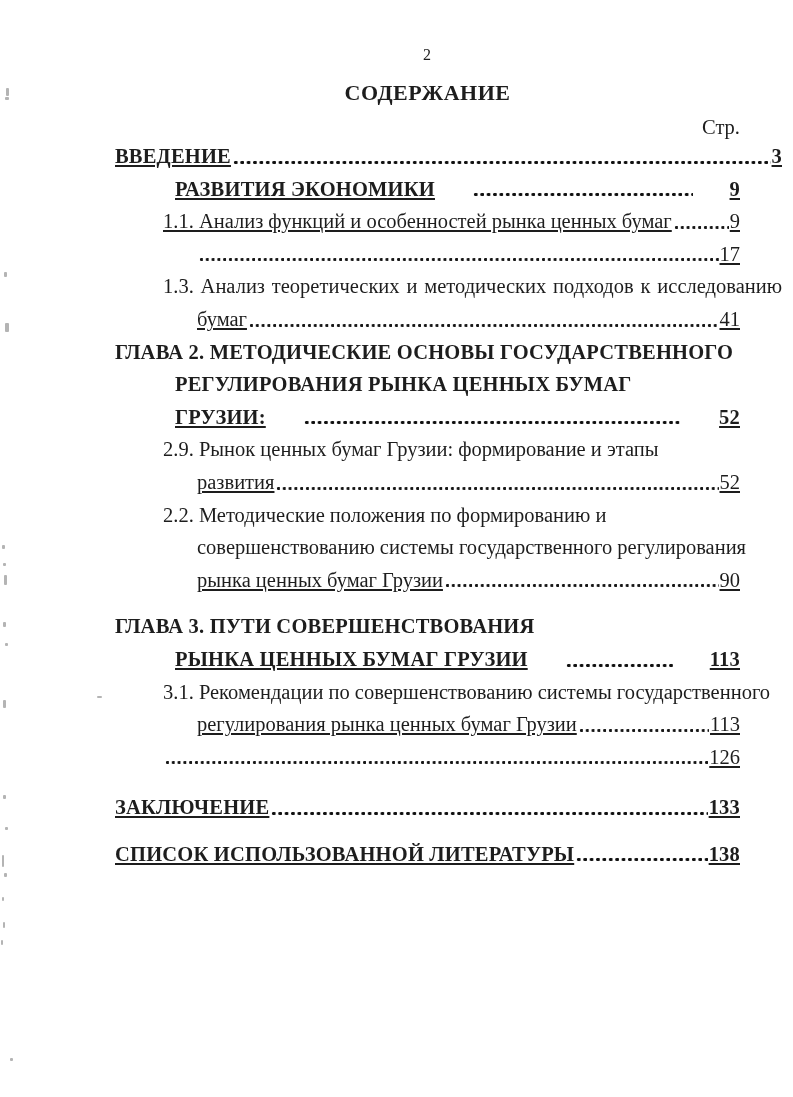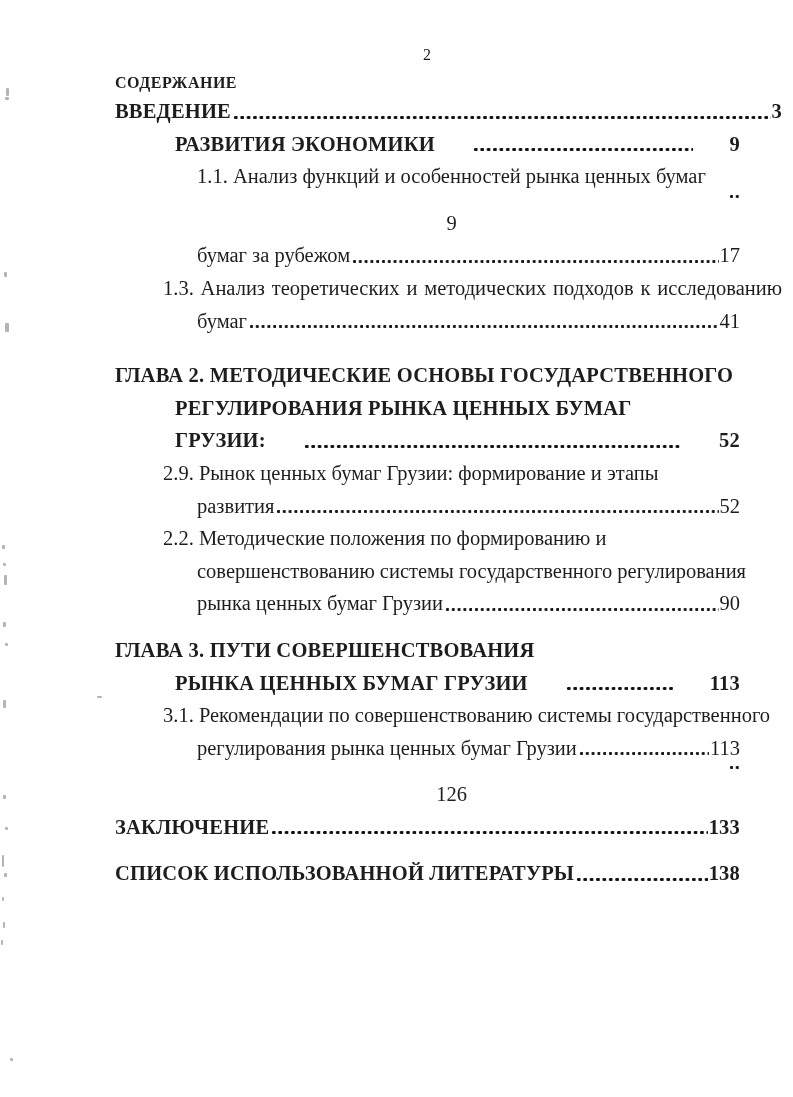--- a/index.html
+++ b/index.html
@@ -16,47 +16,47 @@
     left:115px; top:0;
     width:625px; 
   }
   .page-num {
     margin-top:45px;
     text-align:center;
     font-size:16px; line-height:19px;
     letter-spacing:1px;
   }
   .doc-title {
-    margin-top:6px;
-    text-align:left;
+    margin-top:16px;
+    text-align:center;
     font-weight:bold;
-    font-size:16px; line-height:25px;
+    font-size:22px; line-height:25px;
     letter-spacing:0.5px;
   }
   .col-label {
     margin-top:9px;
     text-align:right;
     font-size:20.5px; line-height:26px;
   }
   .row {
     font-size:20.5px;
     line-height:32.6px;
     white-space:nowrap;
   }
-  .row.flex { display:flex; align-items:center; }
+  .row.flex { display:flex; align-items:flex-start;text-decoration:underline; }
   .row.b { font-weight:bold; letter-spacing:0.2px; }
   .row.jl { white-space:normal; text-align:justify; text-align-last:justify; }
   .row.wide { margin-right:-42px; }
   .gap-lg { margin-top:26px; }
-  .gap-ml { }
+  .gap-ml { margin-top:18px; }
   .gap-md { margin-top:14px; }
-  .gap-sm { margin-top:22px; }
+  .gap-sm { margin-top:0; }
   .l0  { padding-left:0; }
   .lch { padding-left:60px;gap:36px; }
-  .l1  { padding-left:48px;flex-direction:column; }
+  .l1  { padding-left:48px; }
   .l2  { padding-left:82px; }
   .t { white-space:nowrap; }
   .dots {
     flex:1 1 auto;
     min-width:10px;
     align-self:flex-end;
     height:7px;
     margin:0 1px 7px 2px;
     background-image:radial-gradient(circle at 2.5px 3.5px, #161616 1.3px, rgba(0,0,0,0) 1.8px);
     background-size:5.8px 7px;
@@ -95,38 +95,38 @@
   <div class="speck" style="left:2px;top:855px;width:2px;height:12px;"></div>
   <div class="speck" style="left:4px;top:873px;width:3px;height:4px;"></div>
   <div class="speck" style="left:2px;top:897px;width:2px;height:4px;"></div>
   <div class="speck" style="left:3px;top:922px;width:2px;height:6px;"></div>
   <div class="speck" style="left:1px;top:940px;width:2px;height:5px;"></div>
   <div class="speck" style="left:10px;top:1058px;width:3px;height:3px;"></div>
 
   <div class="content">
     <div class="page-num">2</div>
     <div class="doc-title">СОДЕРЖАНИЕ</div>
+    <div class="col-label">Стр.</div>
     <div id="toc-rows">
         <div class="row l0 b wide flex">
           <span class="t">ВВЕДЕНИЕ</span>
           <span class="dots"></span>
           <span class="pg">3</span>
         </div>
         <div class="row lch b flex">
           <span class="t">РАЗВИТИЯ ЭКОНОМИКИ</span>
           <span class="dots"></span>
           <span class="pg">9</span>
         </div>
         <div class="row l1 flex">
           <span class="t">1.1. Анализ функций и особенностей рынка ценных бумаг</span>
           <span class="dots"></span>
           <span class="pg">9</span>
         </div>
         <div class="row l2 flex">
-          <span class="t">бумаг за рубежом</span>
           <span class="dots"></span>
           <span class="pg">17</span>
         </div>
         <div class="row l1 jl wide"><span class="t">1.3. Анализ теоретических и методических подходов к исследованию</span></div>
         <div class="row l2 flex">
           <span class="t">бумаг</span>
           <span class="dots"></span>
           <span class="pg">41</span>
         </div>
         <div class="row l0 b gap-sm"><span class="t">ГЛАВА 2. МЕТОДИЧЕСКИЕ ОСНОВЫ ГОСУДАРСТВЕННОГО</span></div>

